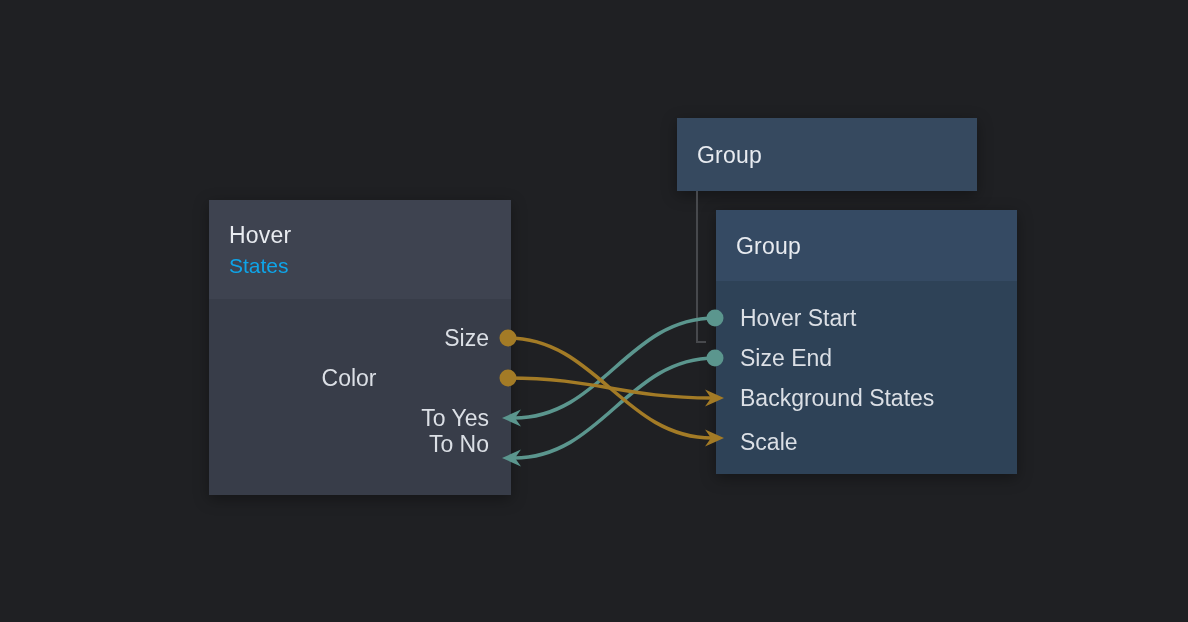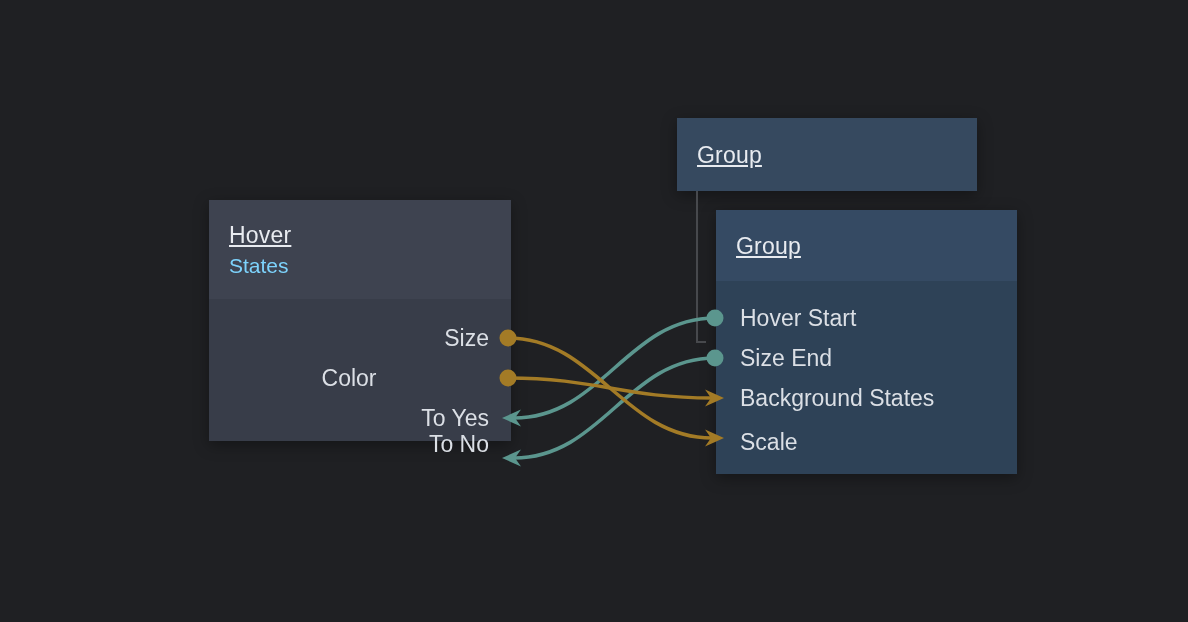--- a/index.html
+++ b/index.html
@@ -18,24 +18,23 @@
     position:absolute;left:0;top:0;right:0;
     display:flex;flex-direction:column;justify-content:center;
     padding:0 20px;box-sizing:border-box;
   }
   .node-title{
     color:#e8ebf0;
     font-size:23px;
     line-height:32px;
     font-weight:400;
     letter-spacing:0.2px;
-    text-decoration:underline;
   }
   .node-subtitle{
-    color:#7dd3fc;
+    color:#0ea5e9;
     font-size:21px;
     line-height:30px;
     font-weight:400;
   }
   .port-row{
     position:absolute;left:0;right:0;
     height:24px;line-height:24px;
     font-size:23px;
     color:#dbdfe5;
     box-sizing:border-box;
@@ -46,21 +45,21 @@
   #edge-layer{
     position:absolute;left:0;top:0;
     pointer-events:none;
   }
 </style>
 </head>
 <body>
 
 <div id="canvas">
   <div id="nodes-layer">
-      <div class="node" style="left: 209px; top: 200px; width: 302px; height: 241px; background: rgb(56, 61, 73);">
+      <div class="node" style="left: 209px; top: 200px; width: 302px; height: 295px; background: rgb(56, 61, 73);">
         <div class="node-header" style="height: 99px; background: rgb(62, 67, 80);">
           <div class="node-title">Hover</div>
           <div class="node-subtitle">States</div>
         </div>
         <div class="port-row right" style="top: 126px;"><span>Size</span></div>
         <div class="port-row right" style="top: 166px; text-align: center;"><span>Color</span></div>
         <div class="port-row right" style="top: 206px;"><span>To Yes</span></div>
         <div class="port-row right" style="top: 232px;"><span>To No</span></div>
       </div>
       <div class="node" style="left: 677px; top: 118px; width: 300px; height: 73px; background: rgb(54, 73, 95);">

